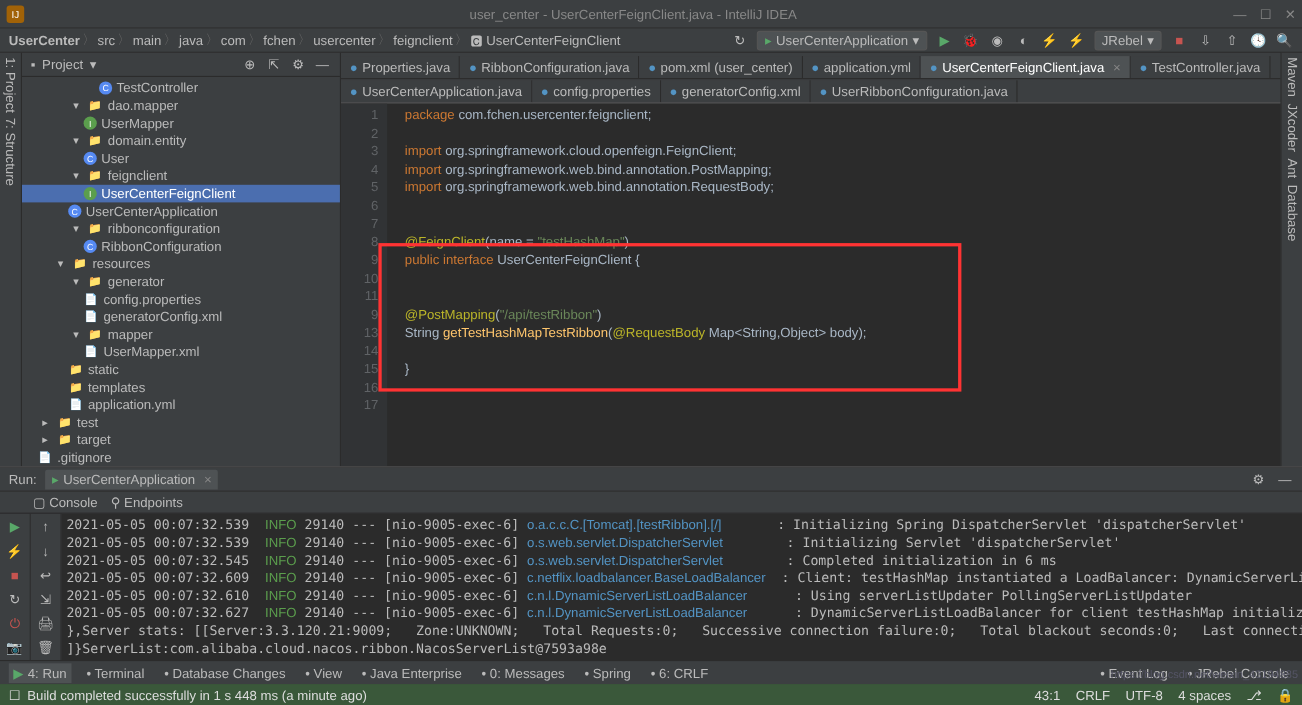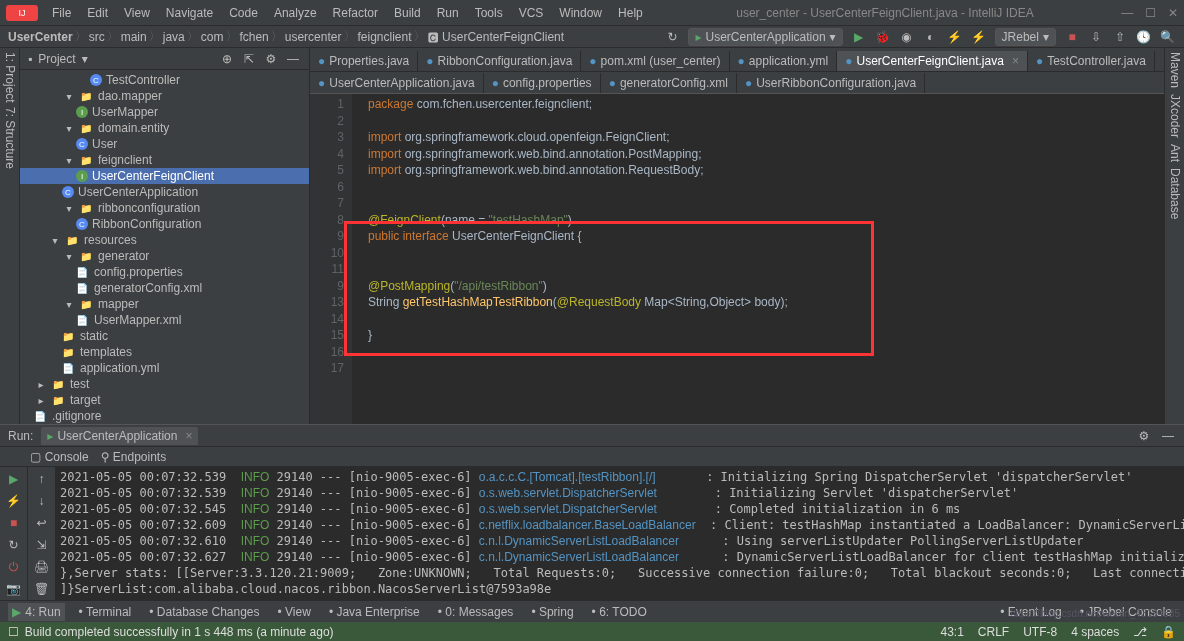--- a/index.html
+++ b/index.html
@@ -1,18 +1,18 @@
 <!DOCTYPE html>
 <html><head>
 <meta charset="utf-8">
 <style>
 *{margin:0;padding:0;box-sizing:border-box;font-family:"Segoe UI",Arial,sans-serif;font-size:12px}
 body{background:#3c3f41;color:#bbb;width:1184px;height:641px;overflow:hidden;position:relative}
 .titlebar{height:26px;background:#3c3f41;display:flex;align-items:center;padding:0 6px;border-bottom:1px solid #2b2b2b}
-.titlebar .ij-icon{width:32px;height:16px;background:#ef4444;border-radius:3px;margin-right:8px;display:flex;align-items:center;justify-content:center;color:#fff;font-size:9px}
+.titlebar .ij-icon{width:16px;height:16px;background:#a16207;border-radius:3px;margin-right:8px;display:flex;align-items:center;justify-content:center;color:#fff;font-size:9px}
 .menubar{display:flex;gap:4px}
 .menubar span{padding:2px 6px;cursor:default}
 .title-center{flex:1;text-align:center;color:#888}
 .win-controls{display:flex;gap:12px;color:#888}
 .nav-bar{height:22px;background:#3c3f41;display:flex;align-items:center;padding:0 8px;border-bottom:1px solid #2b2b2b;justify-content:space-between}
 .breadcrumb{display:flex;align-items:center;gap:2px;font-size:11px}
 .breadcrumb .sep{color:#666}
 .run-controls{display:flex;align-items:center;gap:8px}
 .run-config{background:#4e5254;border:1px solid #555;padding:1px 6px;border-radius:3px;display:flex;align-items:center;gap:4px}
 .icon-btn{width:16px;height:16px;display:inline-flex;align-items:center;justify-content:center;cursor:pointer}
@@ -61,35 +61,20 @@
 .green{color:#59a869}
 .red{color:#c75450}
 .blue{color:#5394c4}
 .yellow{color:#f0a732}
 </style>
 </head>
 <body>
 
 <div class="titlebar">
   <div class="ij-icon">IJ</div>
-  <div class="menubar" id="menubar">
-      <span>File</span>
-      <span>Edit</span>
-      <span>View</span>
-      <span>Navigate</span>
-      <span>Code</span>
-      <span>Analyze</span>
-      <span>Refactor</span>
-      <span>Build</span>
-      <span>Run</span>
-      <span>Tools</span>
-      <span>VCS</span>
-      <span>Window</span>
-      <span>Help</span>
-    </div>
   <div class="title-center">user_center - UserCenterFeignClient.java - IntelliJ IDEA</div>
   <div class="win-controls">
     <span>—</span>
     <span>☐</span>
     <span>✕</span>
   </div>
 </div>
 
 <div class="nav-bar">
   <div class="breadcrumb" id="breadcrumb">
@@ -395,21 +380,21 @@
 
 <div class="bottom-tabs">
   <div style="display:flex;gap:10px" id="btabs">
       <div class="bottom-tab active"><span class="green">▶</span> 4: Run</div>
       <div class="bottom-tab">• Terminal</div>
       <div class="bottom-tab">• Database Changes</div>
       <div class="bottom-tab">• View</div>
       <div class="bottom-tab">• Java Enterprise</div>
       <div class="bottom-tab">• 0: Messages</div>
       <div class="bottom-tab">• Spring</div>
-      <div class="bottom-tab">• 6: TODO</div>
+      <div class="bottom-tab">• 6: CRLF</div>
     </div>
   <div style="display:flex;gap:10px" id="btabs-r">
       <div class="bottom-tab">• Event Log</div>
       <div class="bottom-tab">• JRebel Console</div>
     </div>
 </div>
 
 <div class="status-bar">
   <div style="display:flex;gap:6px;align-items:center">
     <span>☐</span>

